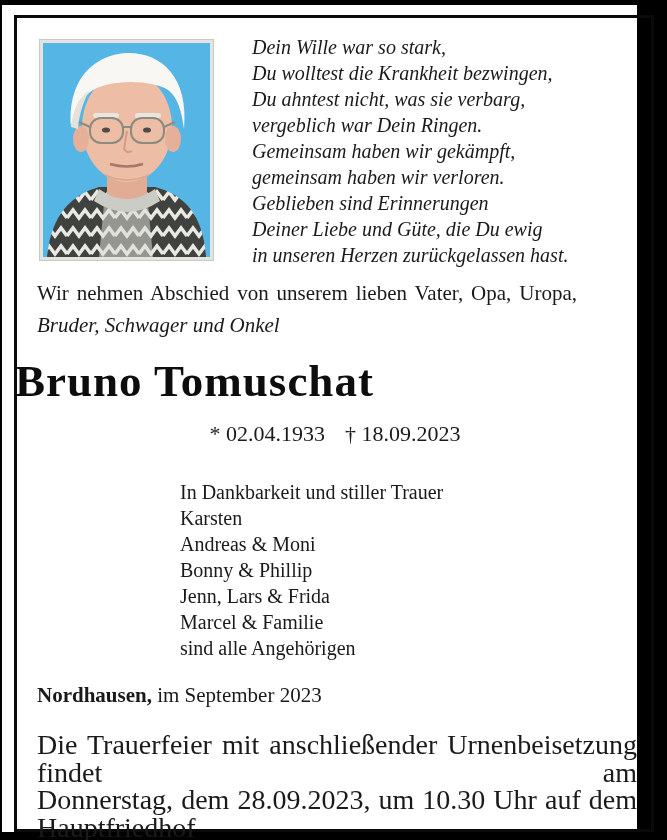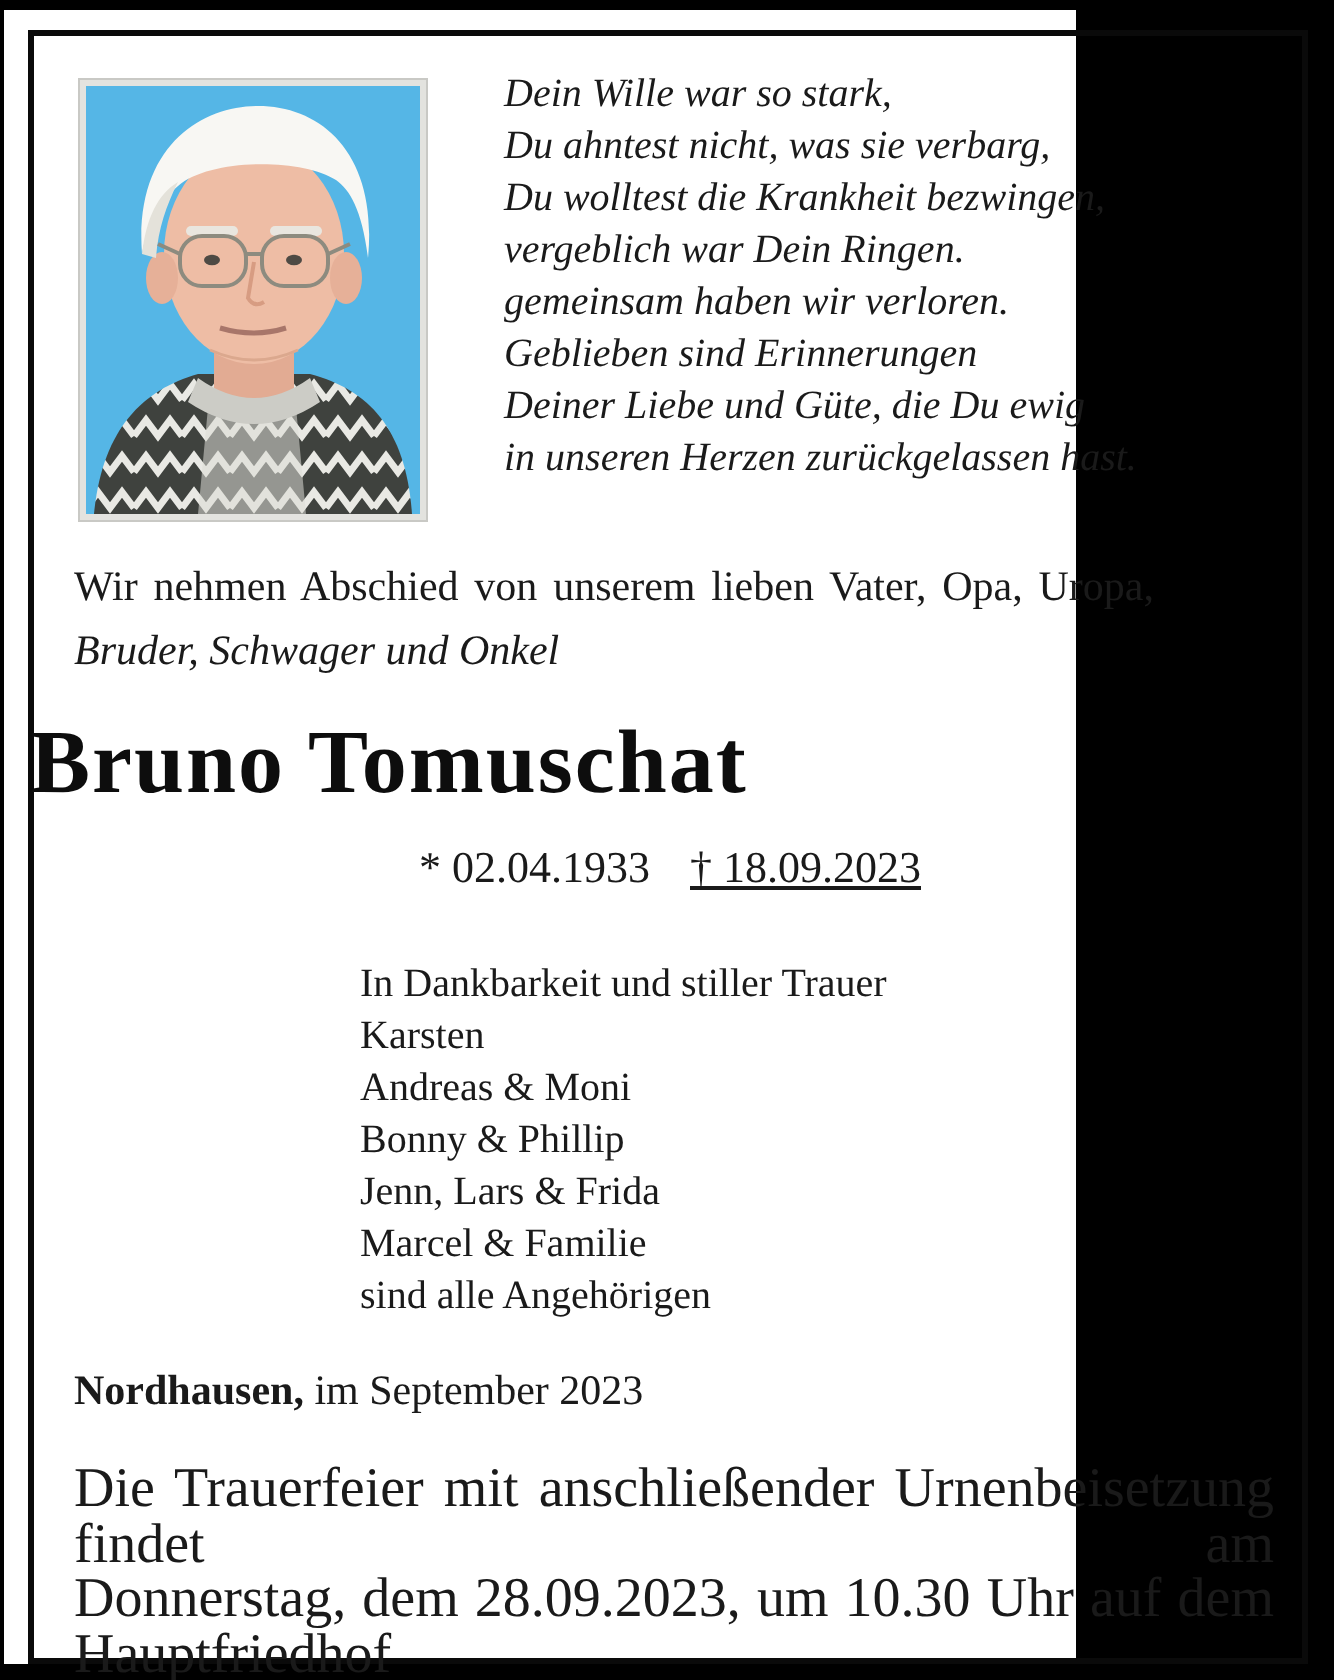--- a/index.html
+++ b/index.html
@@ -3,22 +3,23 @@
 <meta charset="utf-8">
 <style>
   html,body{margin:0;padding:0;}
   body{
     width:667px;height:840px;position:relative;overflow:hidden;
     background:#000;
     font-family:"Liberation Serif","DejaVu Serif",serif;
     color:#1a1a1a;
   }
   .paper{
-    position:absolute;left:2px;top:5px;width:536px;height:827px;
+    position:absolute;left:2px;top:5px;width:620px;height:827px;
     background:#fff;
+    padding-left:15px;
   }
   .frame{
     position:absolute;left:12px;top:10px;width:640px;height:817px;
     box-sizing:border-box;border:3px solid #0a0a0a;
     background:transparent;
   }
   
   .photo{
     position:absolute;left:38px;top:35px;width:173px;height:220px;
     box-sizing:border-box;border:3px solid #e3e3df;
@@ -41,21 +42,21 @@
   
   .name{
     position:absolute;left:13px;top:350px;width:640px;
     text-align:left;font-size:45px;font-weight:bold;letter-spacing:1px;
     color:#0d0d0d;
   }
   .dates{
     position:absolute;left:13px;top:416px;width:640px;
     text-align:center;font-size:22px;
   }
-  .dates .death{margin-left:20px;text-decoration:underline;}
+  .dates .death{margin-left:20px;}
   
   .mourners{
     position:absolute;left:178px;top:474px;
     font-size:20px;line-height:26px;white-space:nowrap;
   }
   .mourners .bold{font-weight:normal;}
   
   .dateline{
     position:absolute;left:35px;top:678px;
     font-size:21px;white-space:nowrap;
@@ -115,23 +116,24 @@
 
       <path d="M84,88 L81,106 q3,5 8,2" stroke="#d79c82" stroke-width="2" fill="none"></path>
 
       <path d="M67,121 q17,5 33,0" stroke="#a8766a" stroke-width="2.5" fill="none"></path>
       <path d="M62,132 q22,10 44,0" stroke="#dba88e" stroke-width="1.5" fill="none"></path>
     </svg>
   </div>
 
   <div class="poem">
     <div>Dein Wille war so stark,</div>
+    <div>Du wolltest die Krankheit bezwingen,</div>
     <div>Du ahntest nicht, was sie verbarg,</div>
-    <div>Du wolltest die Krankheit bezwingen,</div>
     <div>vergeblich war Dein Ringen.</div>
+    <div>Gemeinsam haben wir gekämpft,</div>
     <div>gemeinsam haben wir verloren.</div>
     <div>Geblieben sind Erinnerungen</div>
     <div>Deiner Liebe und Güte, die Du ewig</div>
     <div>in unseren Herzen zurückgelassen hast.</div>
   </div>
 
   <div class="farewell">
     <div class="line-just">Wir nehmen Abschied von unserem lieben Vater, Opa, Uropa,</div>
     <div class="line-left">Bruder, Schwager und Onkel</div>
   </div>

